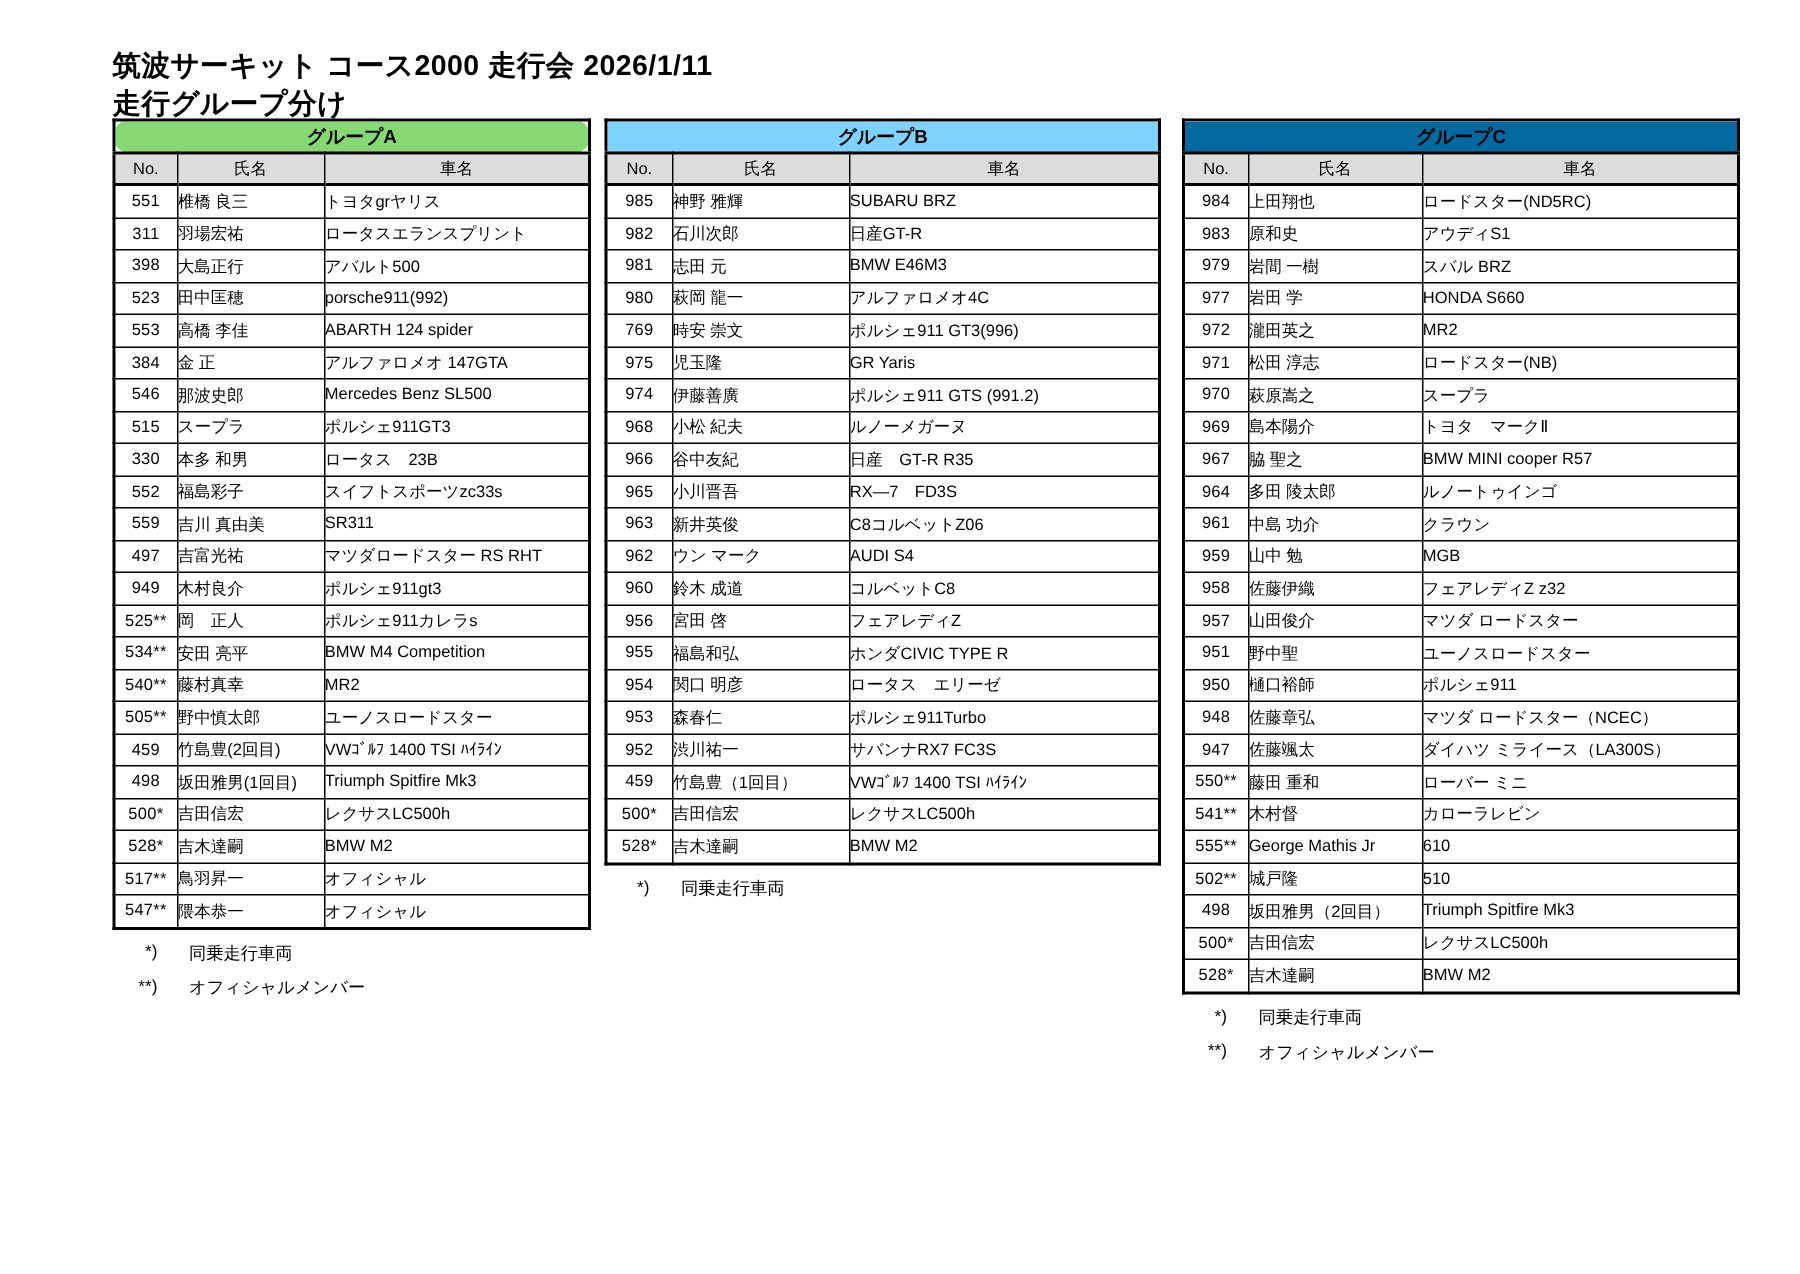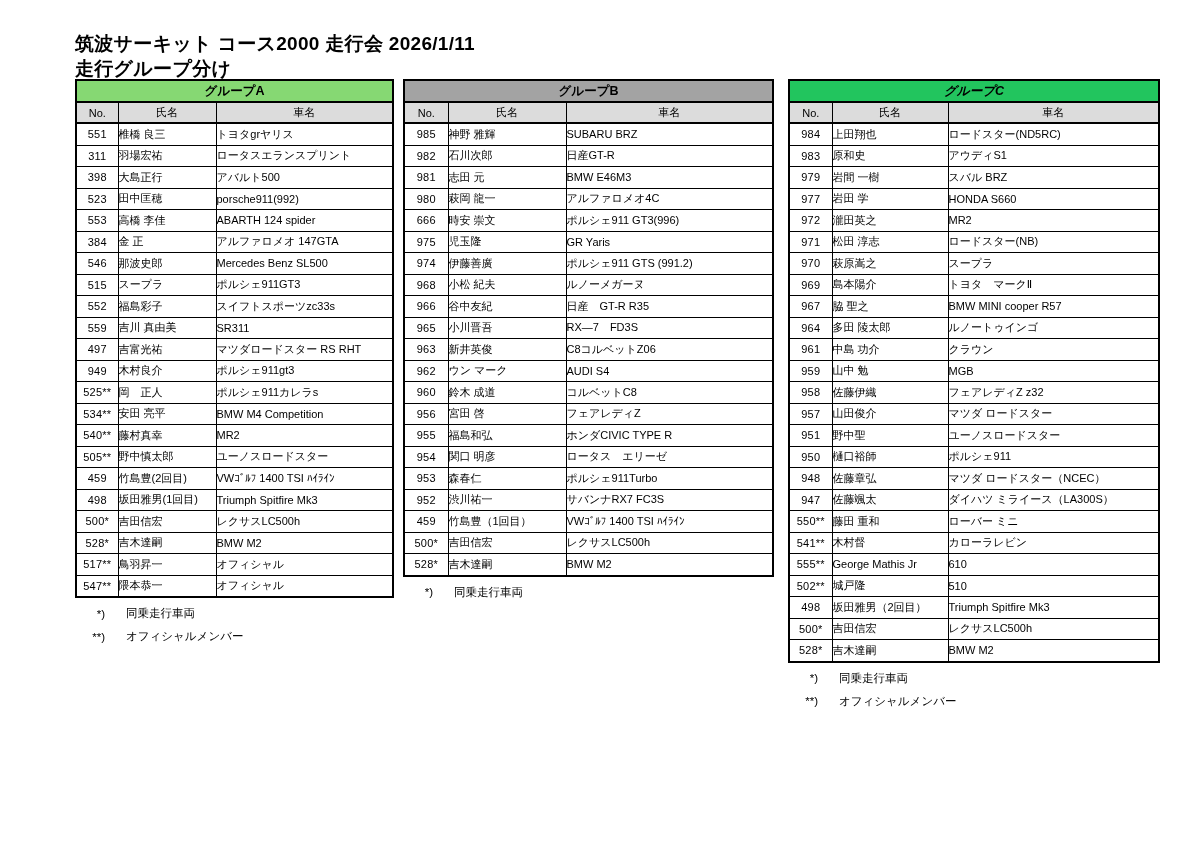--- a/index.html
+++ b/index.html
@@ -51,21 +51,21 @@
 <div id="groups-host">
   <section class="group" style="left: 75px; top: 79px; width: 317px;">
     <table class="roster">
       <colgroup>
           <col style="width: 42px;">
           <col style="width: 98px;">
           <col style="width: 177px;">
         </colgroup>
       <thead>
         <tr>
-          <th class="group-title-cell" colspan="3" style="background: rgb(134, 216, 115);">グループA</th>
+          <th class="group-title-cell" colspan="3" style="background: rgb(134, 216, 115); border-radius: 10px;">グループA</th>
         </tr>
         <tr class="col-head">
           <th>No.</th>
           <th>氏名</th>
           <th>車名</th>
         </tr>
       </thead>
       <tbody>
           <tr>
             <td class="no-cell">551</td>
@@ -99,20 +99,25 @@
           </tr>
           <tr>
             <td class="no-cell">546</td>
             <td class="name-cell">那波史郎</td>
             <td class="car-cell">Mercedes Benz SL500</td>
           </tr>
           <tr>
             <td class="no-cell">515</td>
             <td class="name-cell">スープラ</td>
             <td class="car-cell">ポルシェ911GT3</td>
+          </tr>
+          <tr>
+            <td class="no-cell">330</td>
+            <td class="name-cell">本多 和男</td>
+            <td class="car-cell">ロータス　23B</td>
           </tr>
           <tr>
             <td class="no-cell">552</td>
             <td class="name-cell">福島彩子</td>
             <td class="car-cell">スイフトスポーツzc33s</td>
           </tr>
           <tr>
             <td class="no-cell">559</td>
             <td class="name-cell">吉川 真由美</td>
             <td class="car-cell">SR311</td>
@@ -193,21 +198,21 @@
 
   <section class="group" style="left: 403px; top: 79px; width: 369px;">
     <table class="roster">
       <colgroup>
           <col style="width: 44px;">
           <col style="width: 118px;">
           <col style="width: 207px;">
         </colgroup>
       <thead>
         <tr>
-          <th class="group-title-cell" colspan="3" style="background: #a3a3a3; margin-top: 24px;">グループB</th>
+          <th class="group-title-cell" colspan="3" style="background: #7dd3fc; margin-top: 24px;">グループB</th>
         </tr>
         <tr class="col-head">
           <th>No.</th>
           <th>氏名</th>
           <th>車名</th>
         </tr>
       </thead>
       <tbody>
           <tr>
             <td class="no-cell">985</td>
@@ -223,21 +228,21 @@
             <td class="no-cell">981</td>
             <td class="name-cell">志田 元</td>
             <td class="car-cell">BMW E46M3</td>
           </tr>
           <tr>
             <td class="no-cell">980</td>
             <td class="name-cell">萩岡 龍一</td>
             <td class="car-cell">アルファロメオ4C</td>
           </tr>
           <tr>
-            <td class="no-cell">666</td>
+            <td class="no-cell">769</td>
             <td class="name-cell">時安 崇文</td>
             <td class="car-cell">ポルシェ911 GT3(996)</td>
           </tr>
           <tr>
             <td class="no-cell">975</td>
             <td class="name-cell">児玉隆</td>
             <td class="car-cell">GR Yaris</td>
           </tr>
           <tr>
             <td class="no-cell">974</td>
@@ -326,21 +331,21 @@
 
   <section class="group" style="left: 788px; top: 79px; width: 370px;">
     <table class="roster">
       <colgroup>
           <col style="width: 43px;">
           <col style="width: 116px;">
           <col style="width: 211px;">
         </colgroup>
       <thead>
         <tr>
-          <th class="group-title-cell" colspan="3" style="background: #22c55e; font-style: italic;">グループC</th>
+          <th class="group-title-cell" colspan="3" style="background: #0369a1;">グループC</th>
         </tr>
         <tr class="col-head">
           <th>No.</th>
           <th>氏名</th>
           <th>車名</th>
         </tr>
       </thead>
       <tbody>
           <tr>
             <td class="no-cell">984</td>

